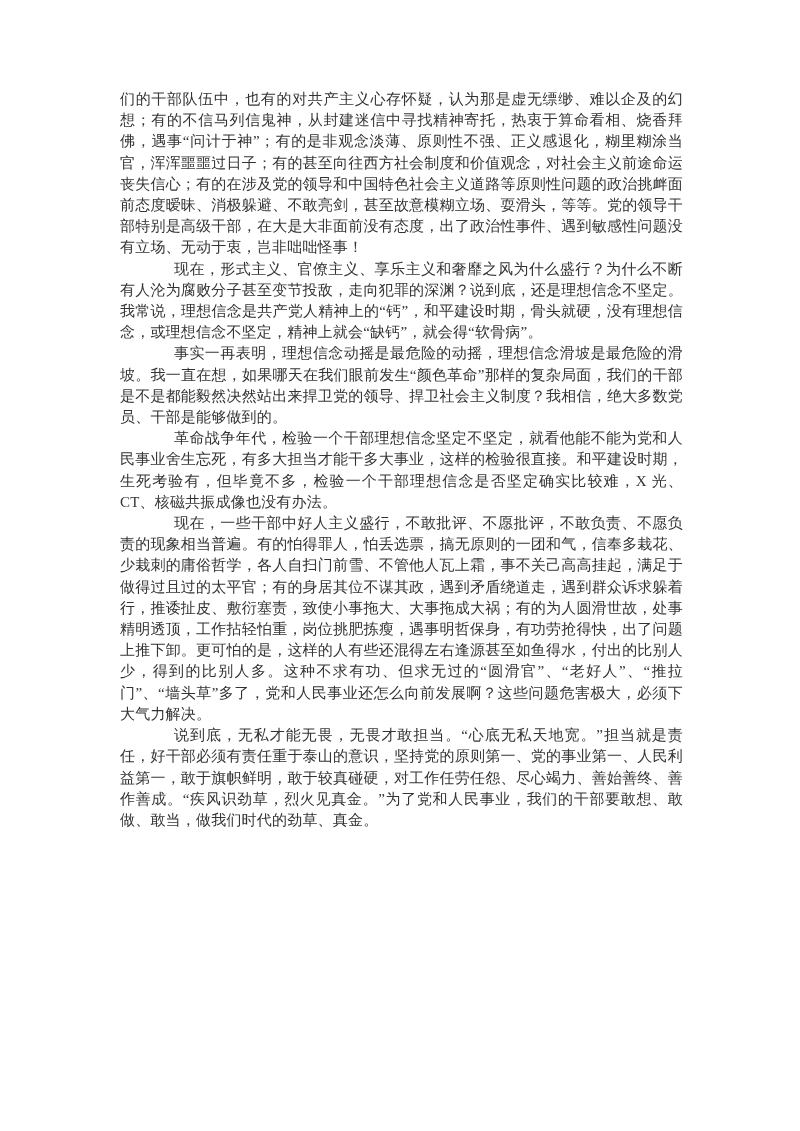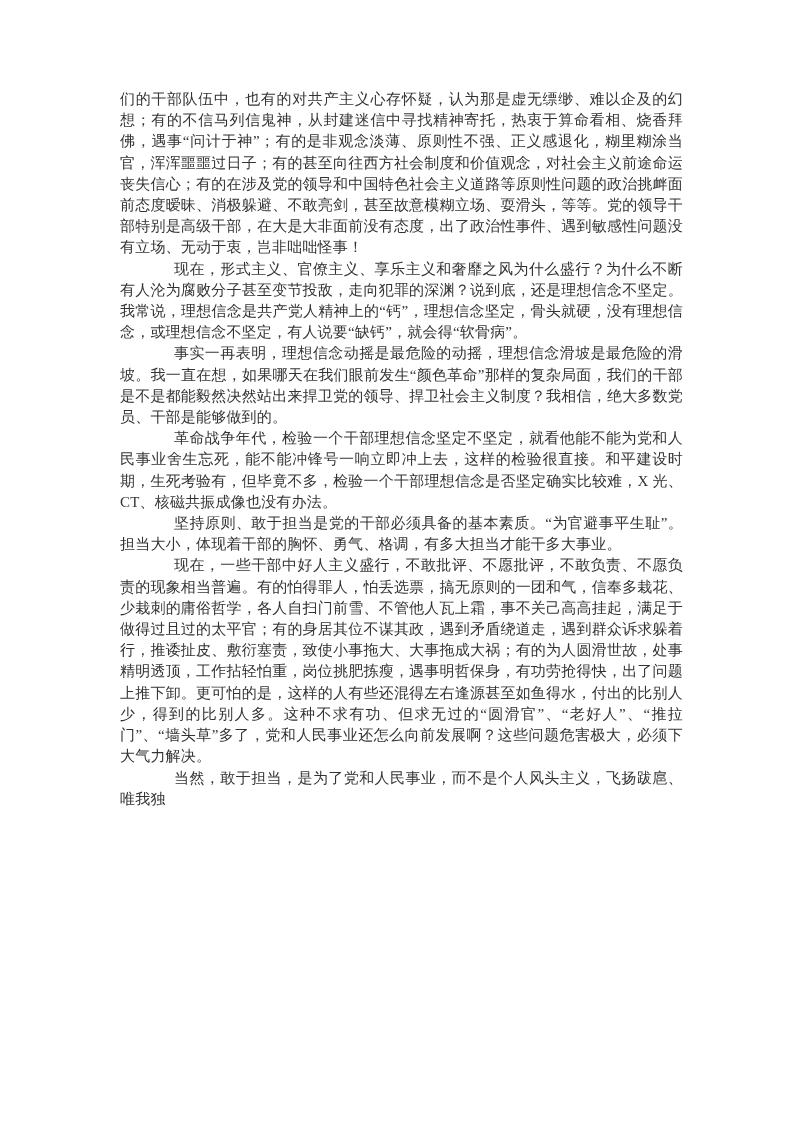--- a/index.html
+++ b/index.html
@@ -44,23 +44,23 @@
     font-size: 13px;
     color: #4d7c0f;
   }
 </style>
 </head>
 <body>
 
 <div class="page">
   <main class="text-block">
       <p class="no-indent">们的干部队伍中，也有的对共产主义心存怀疑，认为那是虚无缥缈、难以企及的幻想；有的不信马列信鬼神，从封建迷信中寻找精神寄托，热衷于算命看相、烧香拜佛，遇事“问计于神”；有的是非观念淡薄、原则性不强、正义感退化，糊里糊涂当官，浑浑噩噩过日子；有的甚至向往西方社会制度和价值观念，对社会主义前途命运丧失信心；有的在涉及党的领导和中国特色社会主义道路等原则性问题的政治挑衅面前态度暧昧、消极躲避、不敢亮剑，甚至故意模糊立场、耍滑头，等等。党的领导干部特别是高级干部，在大是大非面前没有态度，出了政治性事件、遇到敏感性问题没有立场、无动于衷，岂非咄咄怪事！</p>
-      <p>现在，形式主义、官僚主义、享乐主义和奢靡之风为什么盛行？为什么不断有人沦为腐败分子甚至变节投敌，走向犯罪的深渊？说到底，还是理想信念不坚定。我常说，理想信念是共产党人精神上的“钙”，理想信念坚定，骨头就硬，没有理想信念，或理想信念不坚定，有人说要“缺钙”，就会得“软骨病”。</p>
+      <p>现在，形式主义、官僚主义、享乐主义和奢靡之风为什么盛行？为什么不断有人沦为腐败分子甚至变节投敌，走向犯罪的深渊？说到底，还是理想信念不坚定。我常说，理想信念是共产党人精神上的“钙”，和平建设时期，骨头就硬，没有理想信念，或理想信念不坚定，精神上就会“缺钙”，就会得“软骨病”。</p>
       <p>事实一再表明，理想信念动摇是最危险的动摇，理想信念滑坡是最危险的滑坡。我一直在想，如果哪天在我们眼前发生“颜色革命”那样的复杂局面，我们的干部是不是都能毅然决然站出来捍卫党的领导、捍卫社会主义制度？我相信，绝大多数党员、干部是能够做到的。</p>
-      <p>革命战争年代，检验一个干部理想信念坚定不坚定，就看他能不能为党和人民事业舍生忘死，能不能冲锋号一响立即冲上去，这样的检验很直接。和平建设时期，生死考验有，但毕竟不多，检验一个干部理想信念是否坚定确实比较难，X 光、CT、核磁共振成像也没有办法。</p>
-      <p>坚持原则、敢于担当是党的干部必须具备的基本素质。“为官避事平生耻”。担当大小，体现着干部的胸怀、勇气、格调，有多大担当才能干多大事业。</p>
+      <p>革命战争年代，检验一个干部理想信念坚定不坚定，就看他能不能为党和人民事业舍生忘死，有多大担当才能干多大事业，这样的检验很直接。和平建设时期，生死考验有，但毕竟不多，检验一个干部理想信念是否坚定确实比较难，X 光、CT、核磁共振成像也没有办法。</p>
       <p>现在，一些干部中好人主义盛行，不敢批评、不愿批评，不敢负责、不愿负责的现象相当普遍。有的怕得罪人，怕丢选票，搞无原则的一团和气，信奉多栽花、少栽刺的庸俗哲学，各人自扫门前雪、不管他人瓦上霜，事不关己高高挂起，满足于做得过且过的太平官；有的身居其位不谋其政，遇到矛盾绕道走，遇到群众诉求躲着行，推诿扯皮、敷衍塞责，致使小事拖大、大事拖成大祸；有的为人圆滑世故，处事精明透顶，工作拈轻怕重，岗位挑肥拣瘦，遇事明哲保身，有功劳抢得快，出了问题上推下卸。更可怕的是，这样的人有些还混得左右逢源甚至如鱼得水，付出的比别人少，得到的比别人多。这种不求有功、但求无过的“圆滑官”、“老好人”、“推拉门”、“墙头草”多了，党和人民事业还怎么向前发展啊？这些问题危害极大，必须下大气力解决。</p>
+      <p>说到底，无私才能无畏，无畏才敢担当。“心底无私天地宽。”担当就是责任，好干部必须有责任重于泰山的意识，坚持党的原则第一、党的事业第一、人民利益第一，敢于旗帜鲜明，敢于较真碰硬，对工作任劳任怨、尽心竭力、善始善终、善作善成。“疾风识劲草，烈火见真金。”为了党和人民事业，我们的干部要敢想、敢做、敢当，做我们时代的劲草、真金。</p>
       <p>当然，敢于担当，是为了党和人民事业，而不是个人风头主义，飞扬跋扈、唯我独</p>
     </main>
   <footer class="page-footer">
     <span>170</span>
   </footer>
 </div>
 
 </body></html>

